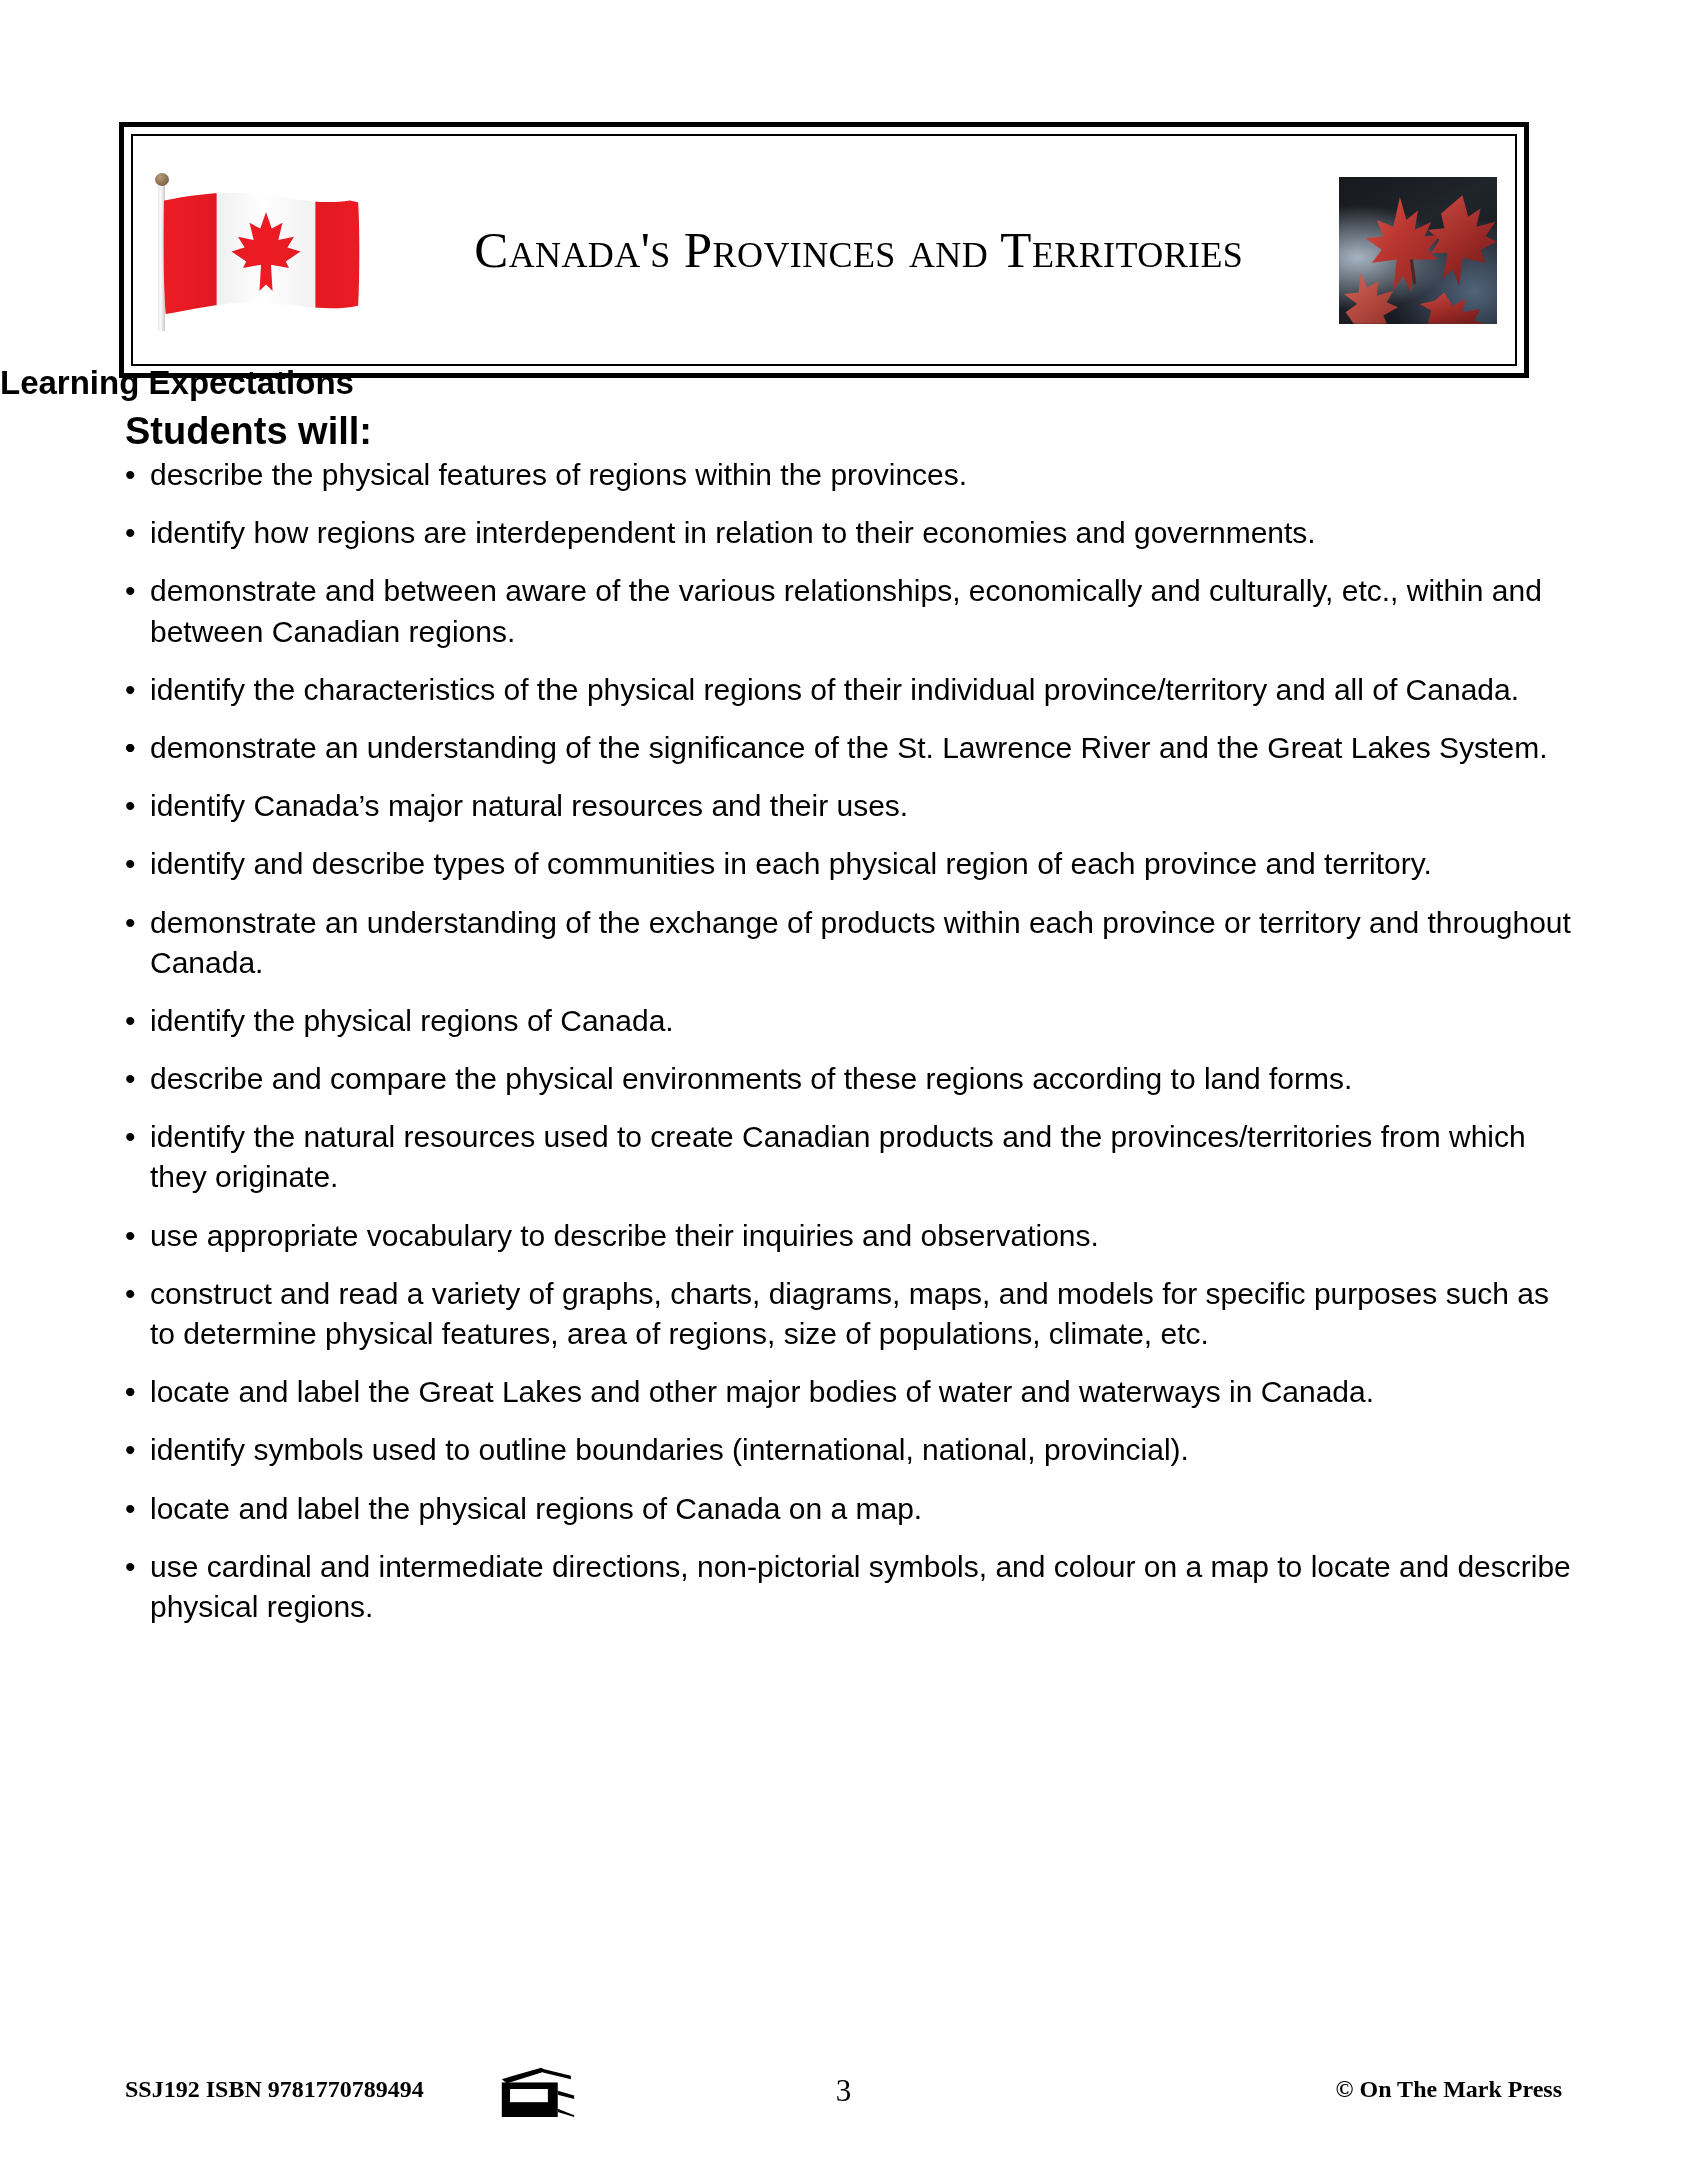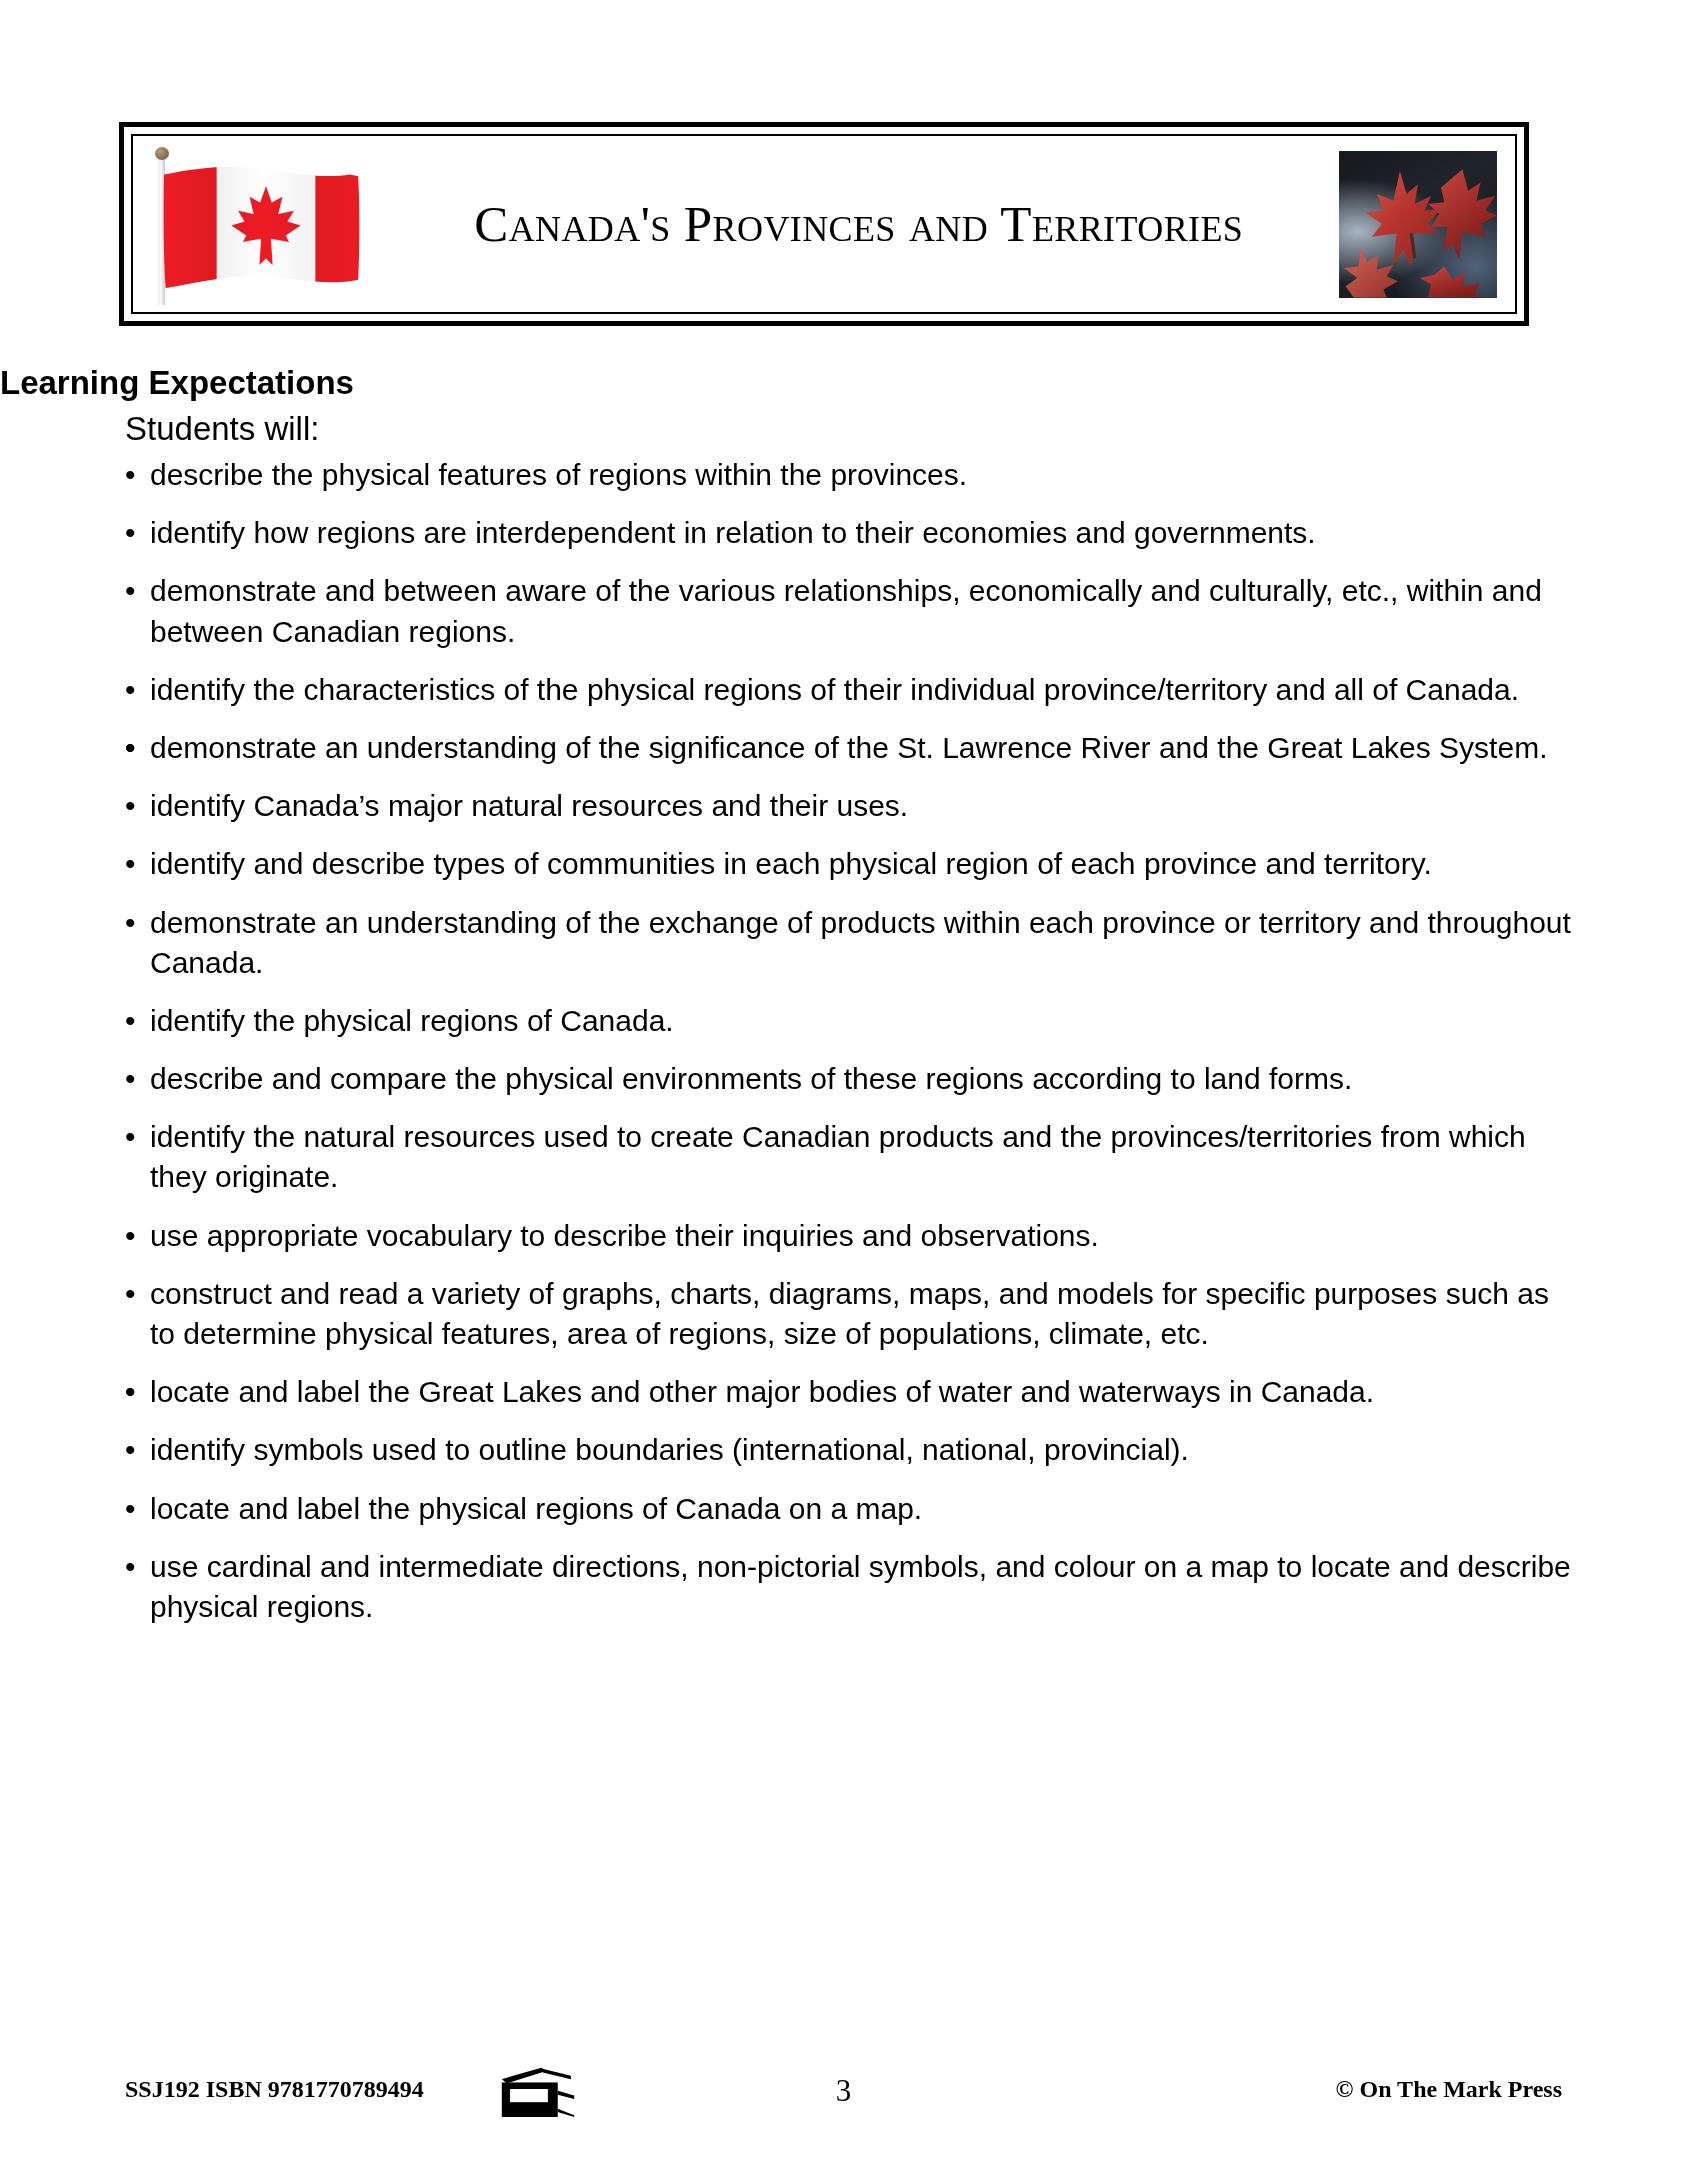--- a/index.html
+++ b/index.html
@@ -23,21 +23,21 @@
     box-sizing: border-box;
     overflow: hidden;
   }
 
   
   .header-banner {
     position: absolute;
     left: 119px;
     top: 122px;
     width: 1410px;
-    height: 204px;
+    height: 256px;
     border: 5.8px solid #000000;
     background: #ffffff;
     box-sizing: border-box;
   }
 
   .header-banner-inner {
     position: absolute;
     left: 6.6px;
     top: 6.6px;
     right: 6.6px;
@@ -123,22 +123,22 @@
     top: 364px;
     text-align: left;
     font-size: 33px;
     font-weight: bold;
   }
 
   .lead-in {
     position: absolute;
     left: 125px;
     top: 410px;
-    font-size: 33px;
-    font-weight: normal;
+    font-size: 38px;
+    font-weight: bold;
     text-align: right;
   }
 
   .bullet-list {
     position: absolute;
     left: 125px;
     top: 455px;
     width: 1450px;
     margin: 0;
     padding: 0;

